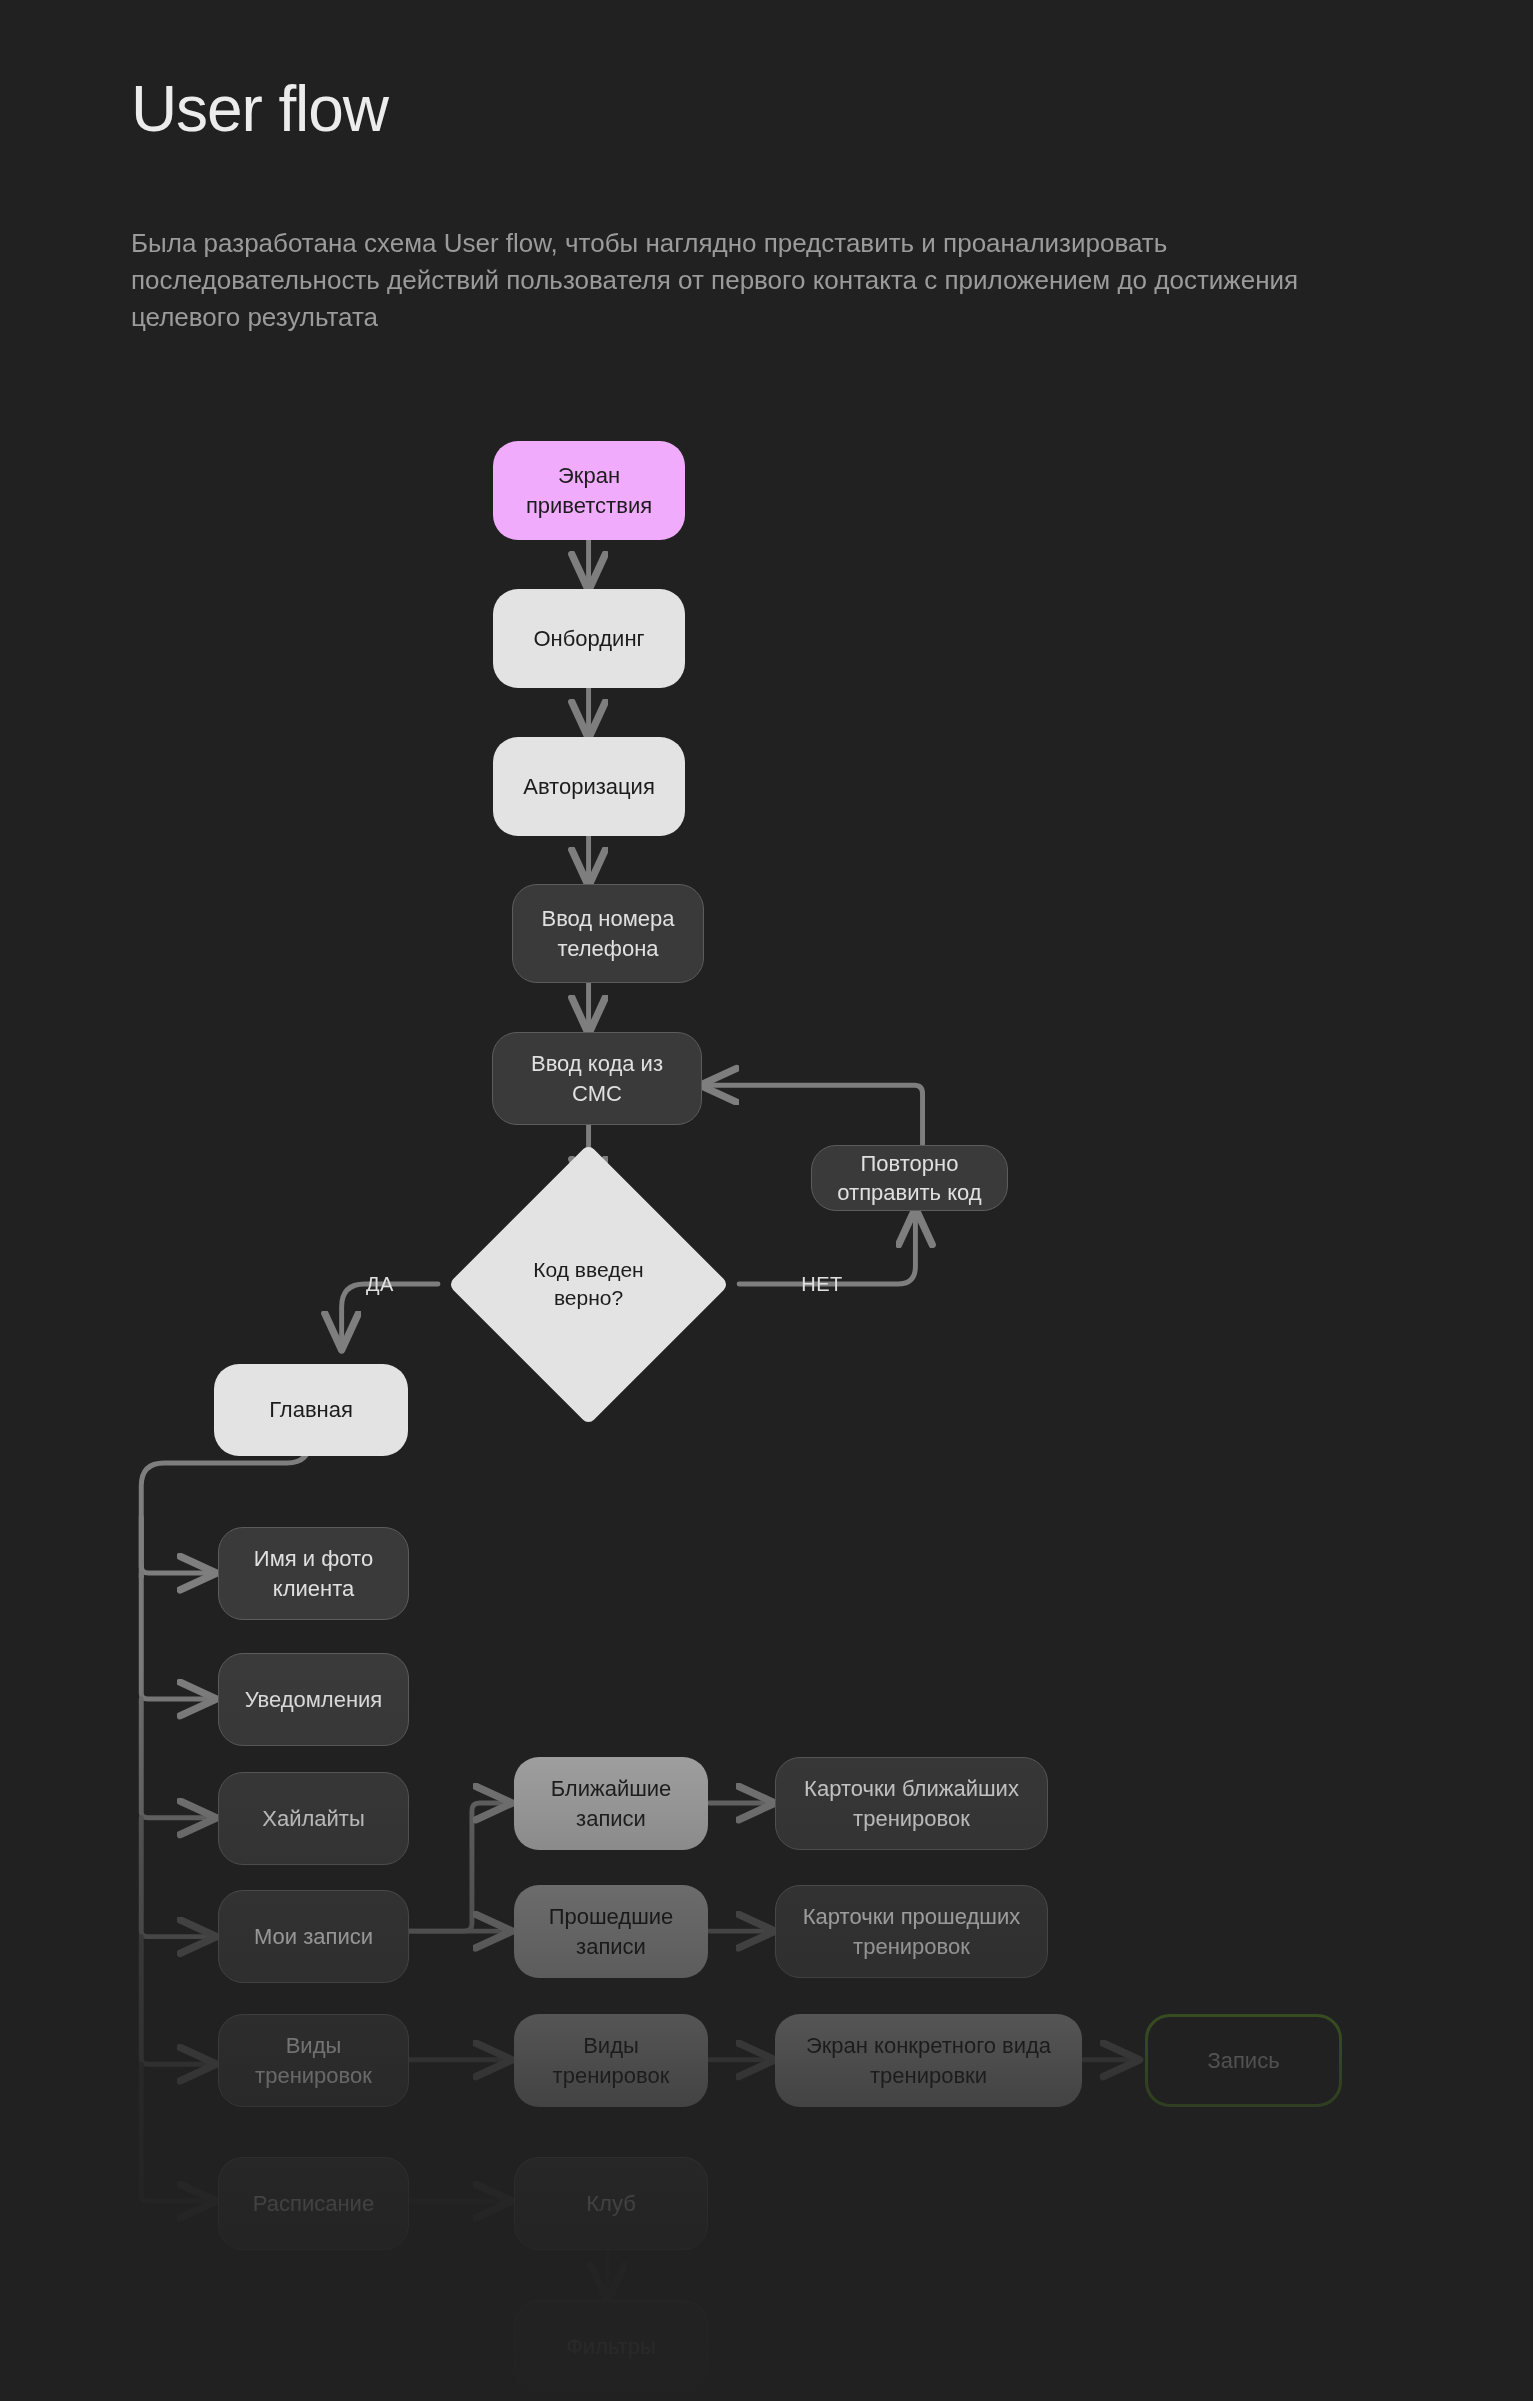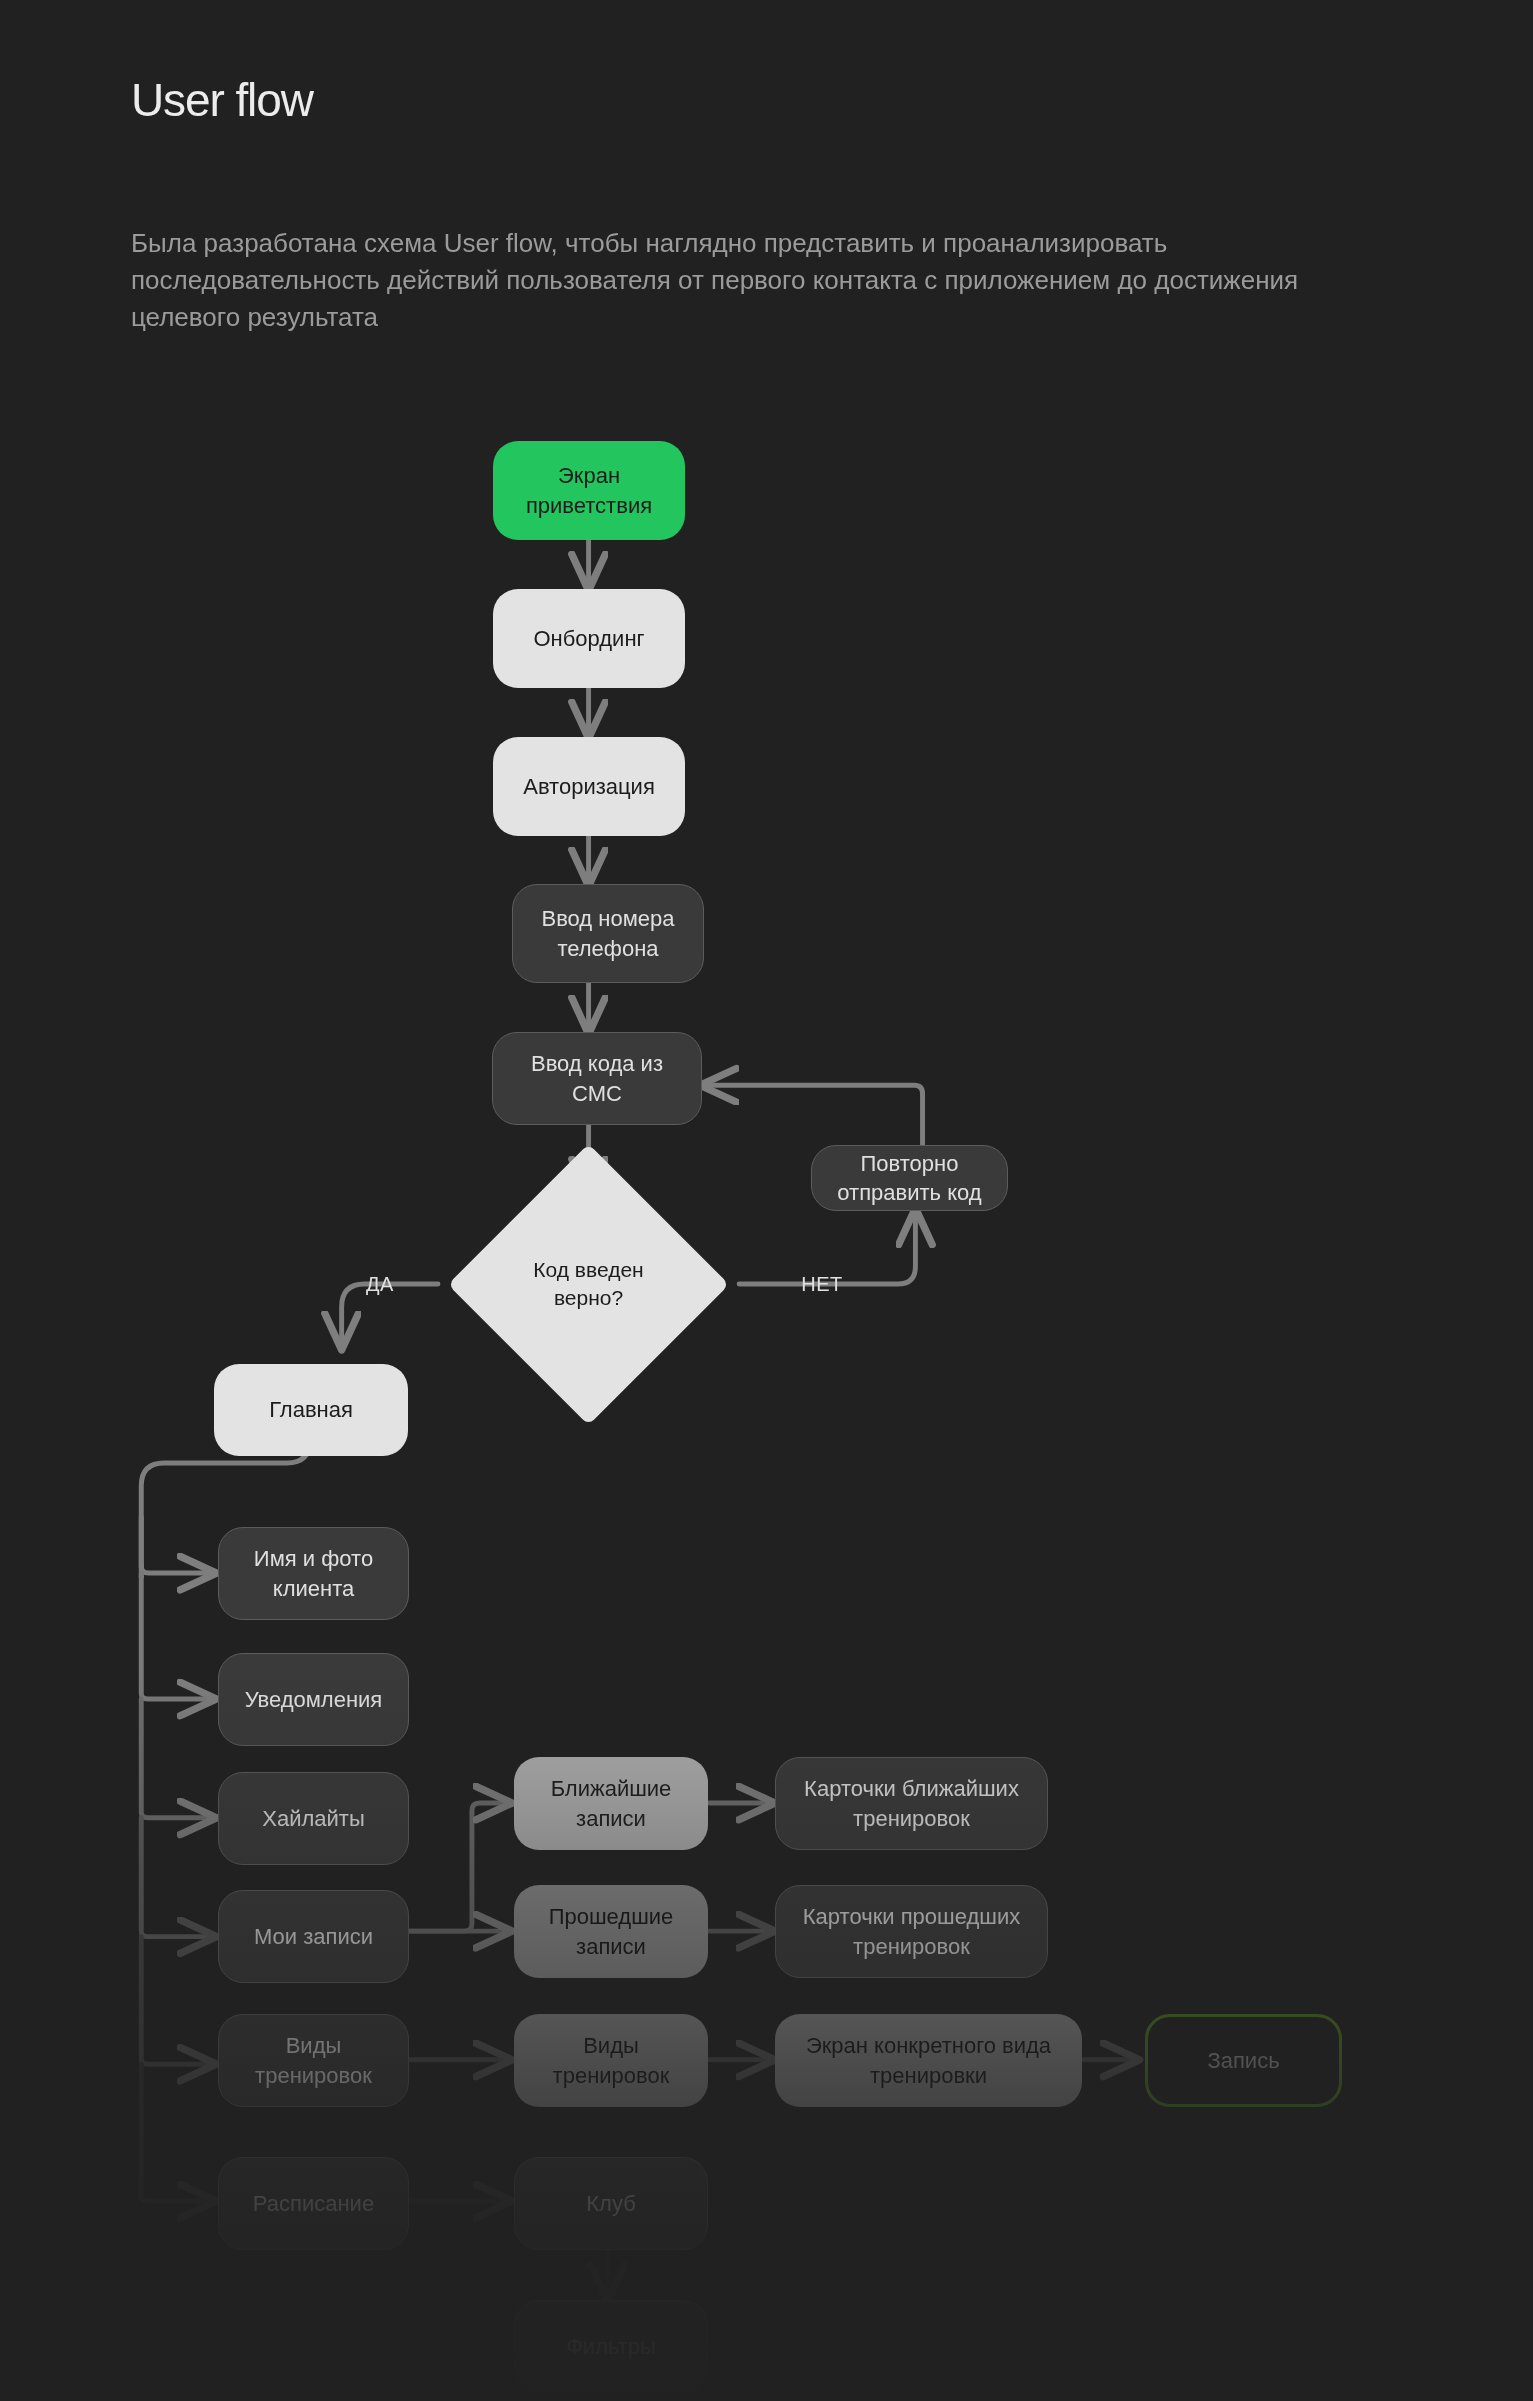--- a/index.html
+++ b/index.html
@@ -7,21 +7,21 @@
     width:1533px; height:2401px;
     background:#212121;
     font-family:"Liberation Sans","DejaVu Sans",sans-serif;
     overflow:hidden;
   }
   #root{ position:relative; width:1533px; height:2401px; background:#212121; }
 
   
   .page-title{
     position:absolute; left:131px; top:77px;
-    font-size:46px; line-height:1.0; font-weight:400;
+    font-size:64px; line-height:1.0; font-weight:400;
     color:#ECECEC; letter-spacing:-1.1px;
   }
   .page-desc{
     position:absolute; left:131px; top:225px; width:1194px;
     font-size:26px; line-height:1.42; font-weight:400;
     color:#9B9B9B;
   }
 
   
   #flow{ position:absolute; left:0; top:0; width:1533px; height:2401px; }
@@ -29,21 +29,21 @@
 
   .node{
     position:absolute;
     display:flex; align-items:center; justify-content:center;
     text-align:center;
     border-radius:25px;
     font-size:22px; line-height:1.32; font-weight:400;
     padding:3.3px 10px;
     white-space:pre-line;
   }
-  .n-green{ background:#22c55e; color:#1C1C1C; }
+  .n-green{ background:#f0abfc; color:#1C1C1C; }
   .n-white{ background:#E3E3E3; color:#1C1C1C; }
   .n-light{ background:#AFAFAF; color:#1C1C1C; }
   .n-mid  { background:#8D8D8D; color:#141414; }
   .n-dark { background:#3A3A3A; color:#E0E0E0; border:1.6px solid #5C5C5C; }
   .n-outline-green{ background:transparent; color:#9A9A9A; border:3.8px solid #4E7C1F; }
 
   .diamond{
     position:absolute;
     background:#E3E3E3;
     transform:rotate(45deg);

